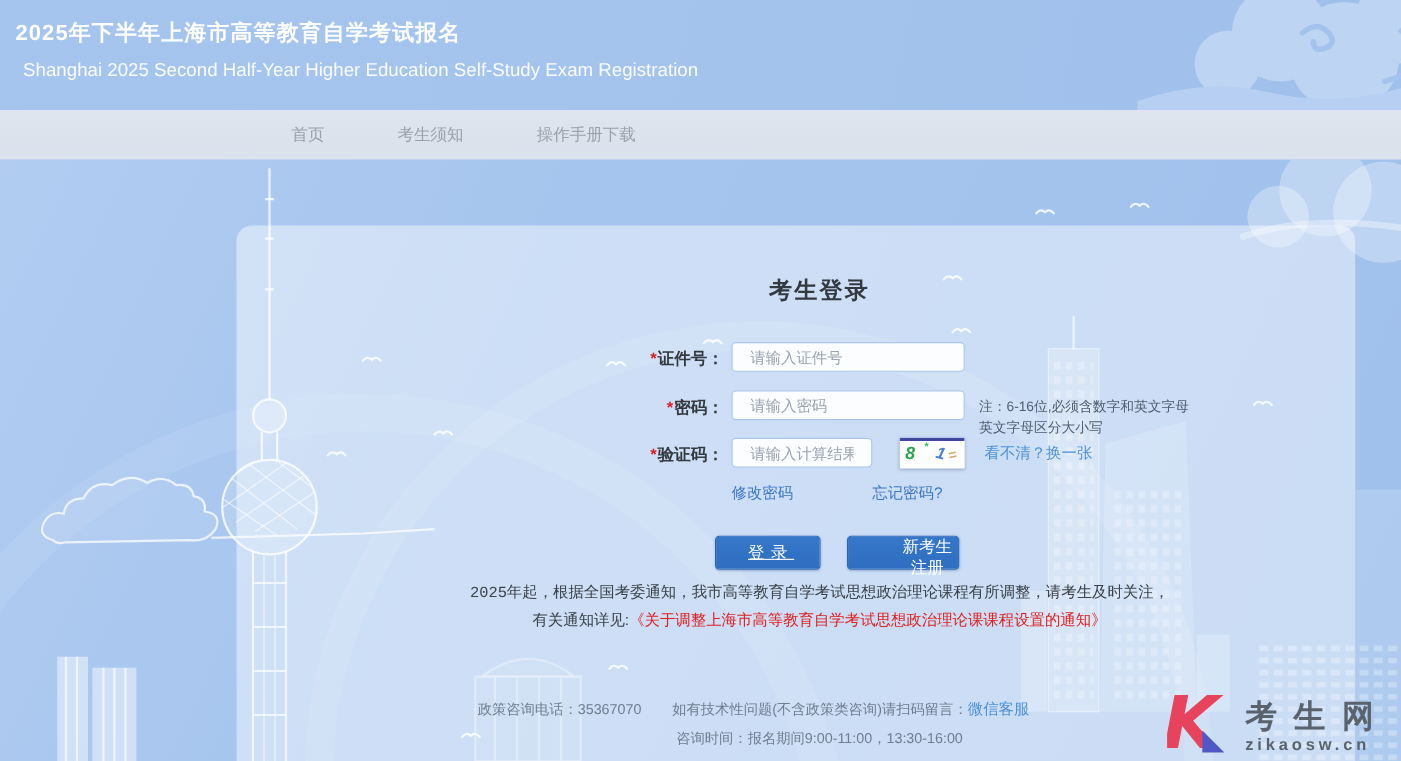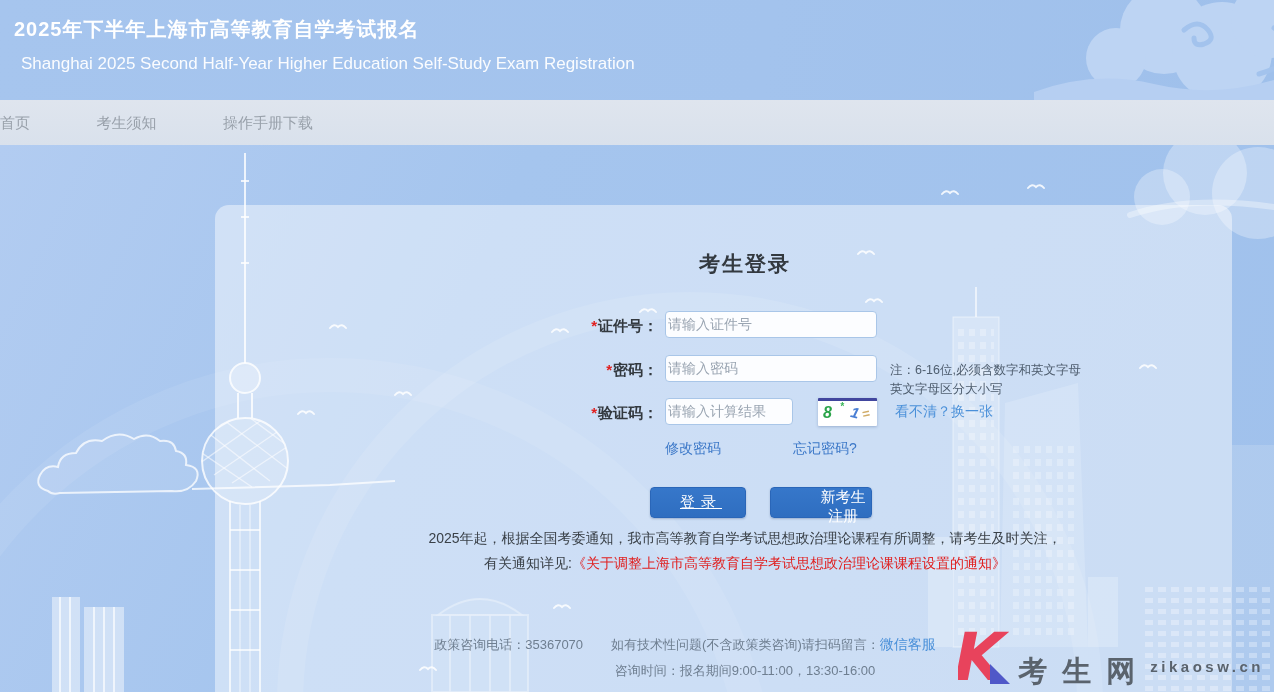--- a/index.html
+++ b/index.html
@@ -15,21 +15,21 @@
                   color:#ffffff; letter-spacing:1px; z-index:2; }
   .header-subtitle { position:absolute; left:21px; top:54px; font-size:17px;
                      color:rgba(255,255,255,0.95); z-index:2; }
   .header svg { position:absolute; right:0; top:0; }
 
   
   .nav { position:absolute; left:0; top:100px; width:1274px; height:45px;
          background:linear-gradient(180deg,#dfe5ee 0%,#d9e1ec 100%); z-index:3; }
   .nav-item { display:inline-block; margin-right:62px; line-height:45px; font-size:15px;
               color:#99a1ab; cursor:pointer; }
-  .nav-inner { }
+  .nav-inner { padding-left:265px; }
 
   
   .stage { position:absolute; left:0; top:145px; width:1274px; height:547px;
            background:linear-gradient(115deg,#b2ccf1 0%,#a5c5ee 35%,#a0c1ec 100%); overflow:hidden; }
   .stage svg.decor { position:absolute; left:0; top:0; }
 
   
   .panel { position:absolute; left:215px; top:205px; width:1017px; height:487px;
            background:rgba(255,255,255,0.45); border-radius:14px 14px 0 0; z-index:4; }
 
@@ -40,21 +40,21 @@
 
   .form-label { position:absolute; width:140px; text-align:right; font-size:15px;
                 font-weight:bold; color:#33393f; }
   .req { color:#e02020; margin-right:1px; font-weight:bold; }
   .lbl-id  { left:518px; top:317px; }
   .lbl-pwd { left:518px; top:361px; }
   .lbl-cap { left:518px; top:404px; }
 
   .txt-input { position:absolute; height:27px; border:1px solid #a9c6e8; border-radius:4px;
                background:rgba(255,255,255,0.93); font-size:14px; color:#333;
-               padding:0 2px; outline:none; font-family:Liberation Mono, monospace; }
+               padding:0 16px; outline:none; font-family:Liberation Sans, sans-serif; }
   .txt-input::placeholder { color:#9aa5b2; }
   .inp-id  { left:665px; top:311px; width:212px; }
   .inp-pwd { left:665px; top:355px; width:212px; }
   .inp-cap { left:665px; top:398px; width:128px; }
 
   .pwd-note { position:absolute; left:890px; top:361px; width:220px; font-size:12.5px;
               line-height:19px; color:#4e5d6e; }
 
   .captcha-box { position:absolute; left:818px; top:398px; width:59px; height:28px;
                  background:#ffffff; border-top:3px solid #41469e; border-radius:1px;
@@ -71,36 +71,36 @@
   .fgt-link { position:absolute; left:793px; top:440px; font-size:14px; color:#3c78c8; }
 
   .btn { position:absolute; height:31px; border:1px solid #2a66b8; border-radius:4px;
          background:linear-gradient(180deg,#3677ca 0%,#2f6ec0 100%); color:#ffffff;
          font-size:15px; cursor:pointer; font-family:"Liberation Sans",sans-serif;
          box-shadow:0 1px 2px rgba(40,70,120,0.3);padding-left:44px; }
   .btn-login { left:650px; top:487px; width:96px; letter-spacing:6px; padding-left:6px;text-decoration:underline; }
   .btn-reg   { left:770px; top:487px; width:102px; }
 
   .notice-line1 { position:absolute; left:215px; top:530px; width:1060px; text-align:center;
-                  font-size:14px; color:#3a4148; }
+                  font-size:14px; color:#3a4148;font-family:Liberation Mono, monospace; }
   .notice-line2 { position:absolute; left:215px; top:555px; width:1060px; text-align:center;
                   font-size:14px; color:#3a4148; }
   .notice-link { color:#e02020; cursor:pointer; }
 
   .footer-line1 { position:absolute; left:215px; top:636px; width:940px; text-align:center;
                   font-size:13px; color:#6e7e90; }
   .footer-line2 { position:absolute; left:215px; top:662px; width:1060px; text-align:center;
                   font-size:13px; color:#6e7e90; }
   .footer-line1 .sep { display:inline-block; width:28px; }
   .wechat-link { color:#4a90d9; font-size:14px; cursor:pointer; }
 
   
   .watermark { position:absolute; right:10px; bottom:6px; display:flex; align-items:flex-end;
                z-index:9; }
-  .wm-text { display:flex; flex-direction:row; align-items:flex-start; margin-left:2px; }
+  .wm-text { display:flex; flex-direction:column; align-items:flex-start; margin-left:13px; }
   .wm-name { font-size:29px; font-weight:bold; color:#5a636d; letter-spacing:15px; line-height:30px; }
   .wm-domain { font-size:15px; font-weight:bold; color:#5a636d; letter-spacing:3.5px;
                margin-top:2px; }
 </style>
 </head>
 <body>
 
 <div class="page">
 
   <div class="header">

